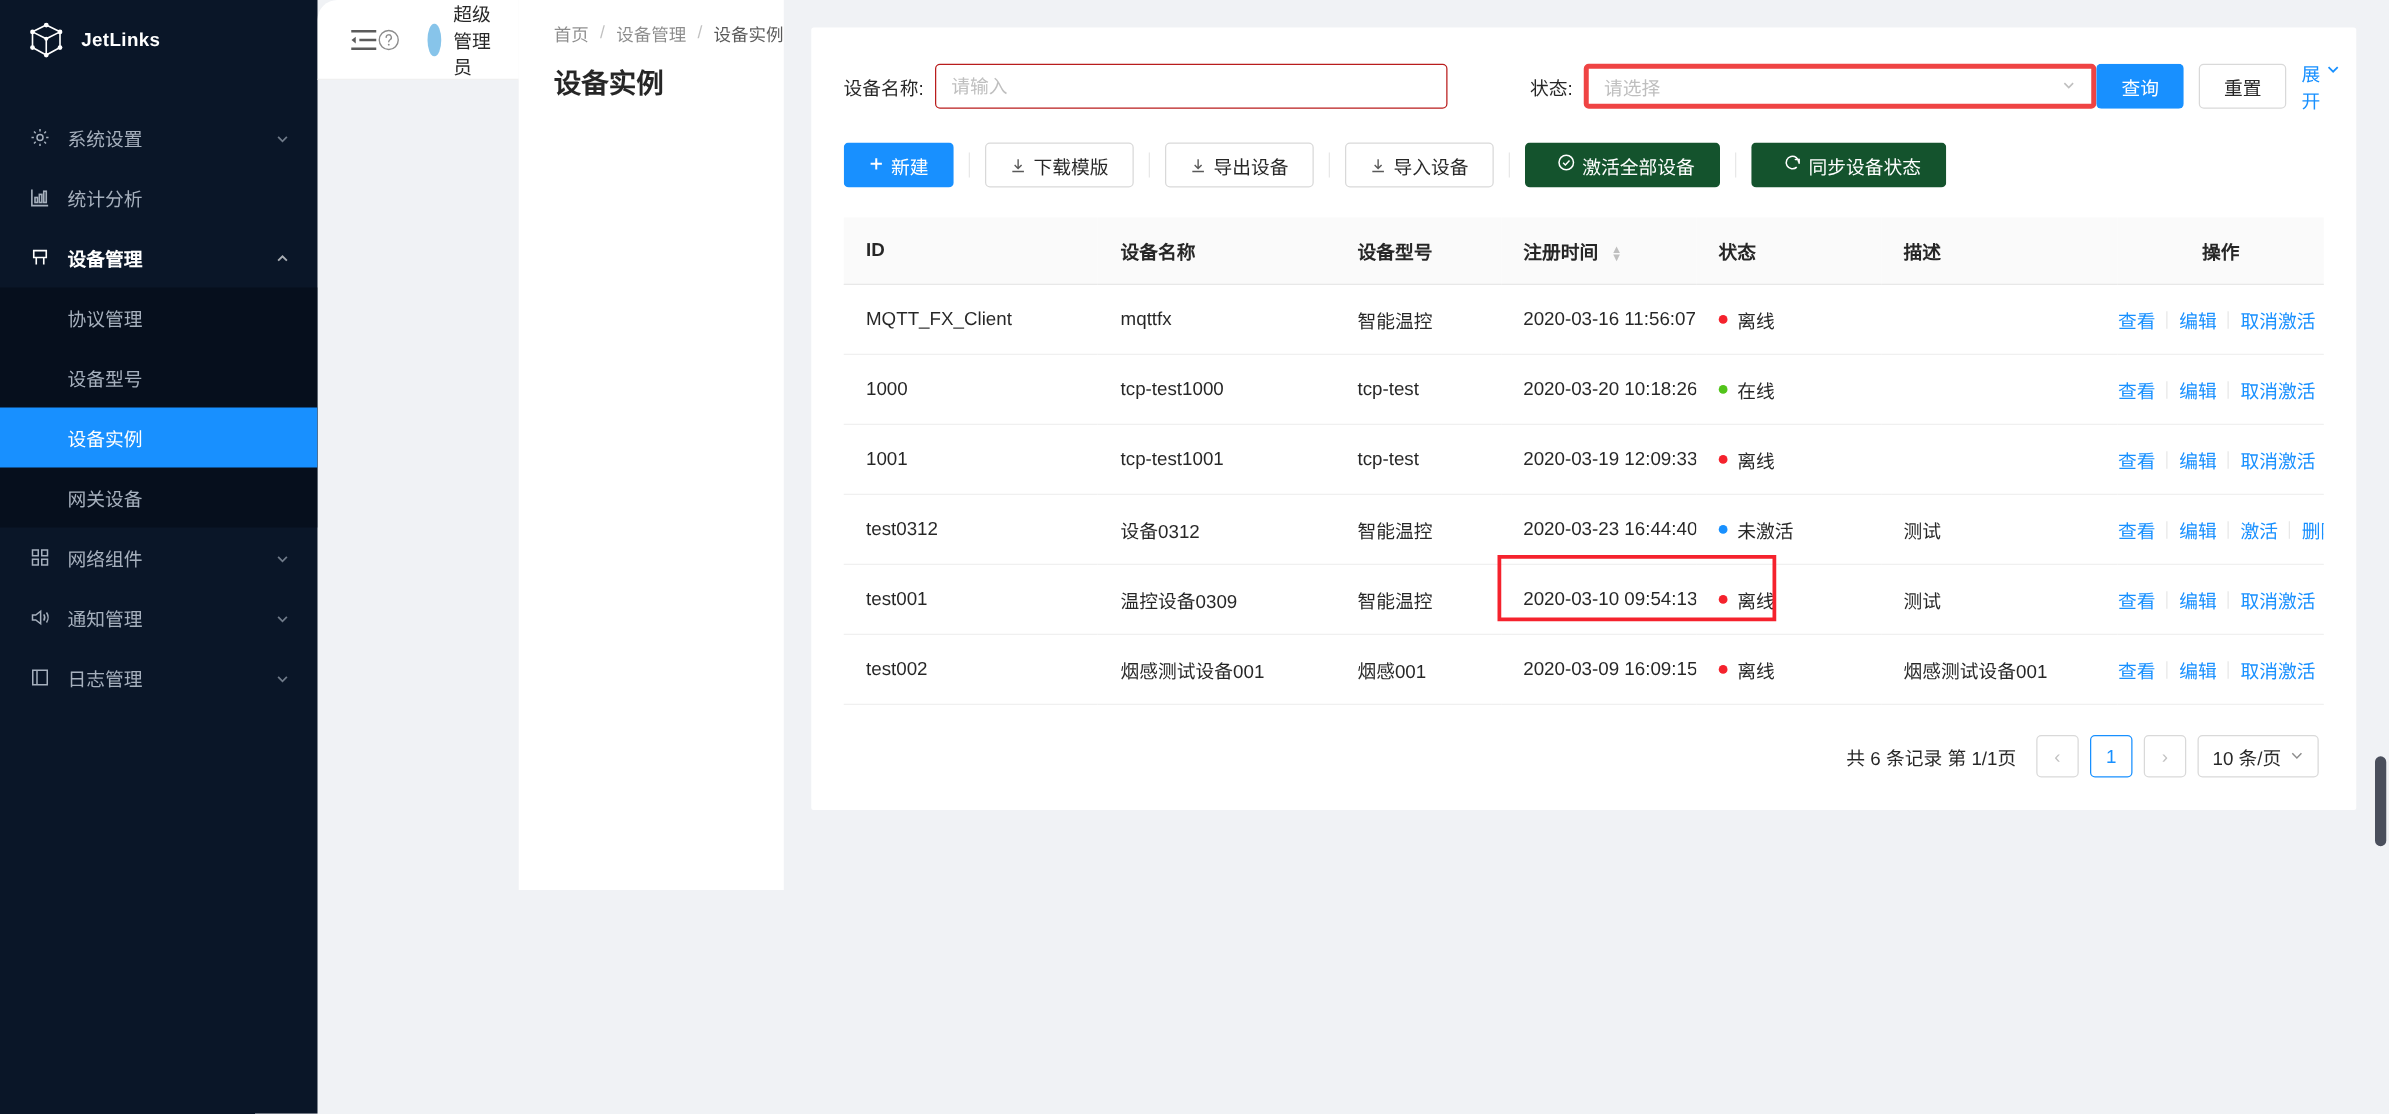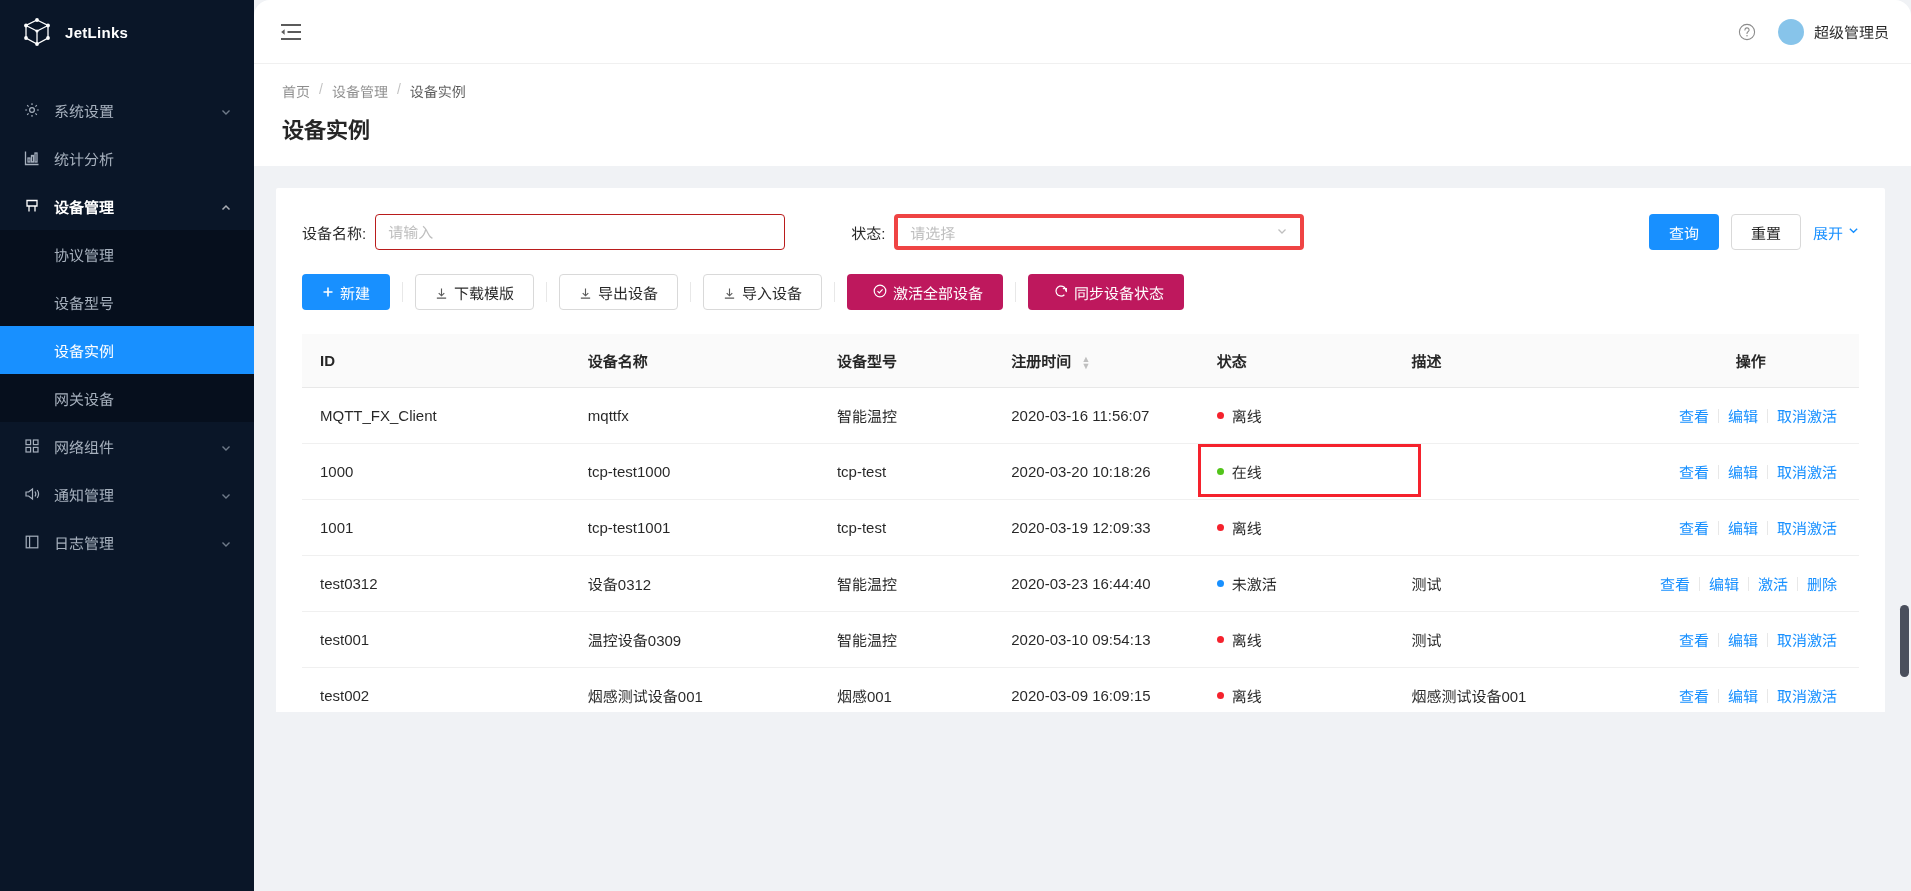--- a/index.html
+++ b/index.html
@@ -33,21 +33,21 @@
   .nav-item .chev { width: 12px; height: 12px; opacity: .65; }
   .nav-item.open { color: #fff; font-weight: bold; }
   .sub-wrap { background: #060f1d; }
   .sub-item {
     height: 48px; display: flex; align-items: center; padding-left: 54px;
     color: #a6b0bd; font-size: 15px; cursor: pointer;
   }
   .sub-item.active { background: #1890ff; color: #fff; }
 
   
-  #main { flex: 1; height: 712px; display: flex; flex-direction: column; position: relative; overflow: hidden; border-radius: 16px; }
+  #main { flex: 1; height: 712px; display: flex; flex-direction: row; position: relative; overflow: hidden; border-radius: 16px; }
 
   #topbar {
     height: 64px; background: #fff; flex: 0 0 64px;
     display: flex; align-items: center; justify-content: space-between;
     padding: 0 22px 0 26px; border-bottom: 1px solid #f0f0f0;
   }
   .fold-icon { width: 22px; height: 18px; cursor: pointer; }
   .top-right { display: flex; align-items: center; gap: 22px; }
   .help-icon { width: 18px; height: 18px; cursor: pointer; }
   .user-box { display: flex; align-items: center; gap: 10px; cursor: pointer; }
@@ -84,21 +84,21 @@
   .sel-chev { color: #bfbfbf; font-size: 12px; }
   .filter-actions { margin-left: auto; display: flex; align-items: center; gap: 12px; }
   .btn {
     height: 36px; padding: 0 19px; border-radius: 4px; font-size: 15px;
     display: flex; align-items: center; justify-content: center; gap: 6px;
     cursor: pointer; border: 1px solid transparent; white-space: nowrap;
     font-family: inherit;
   }
   .btn-primary { background: #1890ff; color: #fff; }
   .btn-default { background: #fff; color: #000000d9; border-color: #d9d9d9; }
-  .btn-danger { background: #be185d; color: #fff; padding-left: 25px; }
+  .btn-danger { background: #14532d; color: #fff; padding-left: 25px; }
   .link-btn { color: #1890ff; font-size: 15px; cursor: pointer; display: flex; align-items: flex-start; gap: 5px; }
 
   
   .toolbar { display: flex; align-items: center; margin-top: 24px; }
   .toolbar .divider { width: 1px; height: 20px; background: #e8e8e8; margin: 0 12px; }
   .dl-ico { width: 13px; height: 13px; }
 
   
   table.grid { width: 100%; border-collapse: collapse; margin-top: 24px; table-layout: fixed; }
   table.grid thead th {

